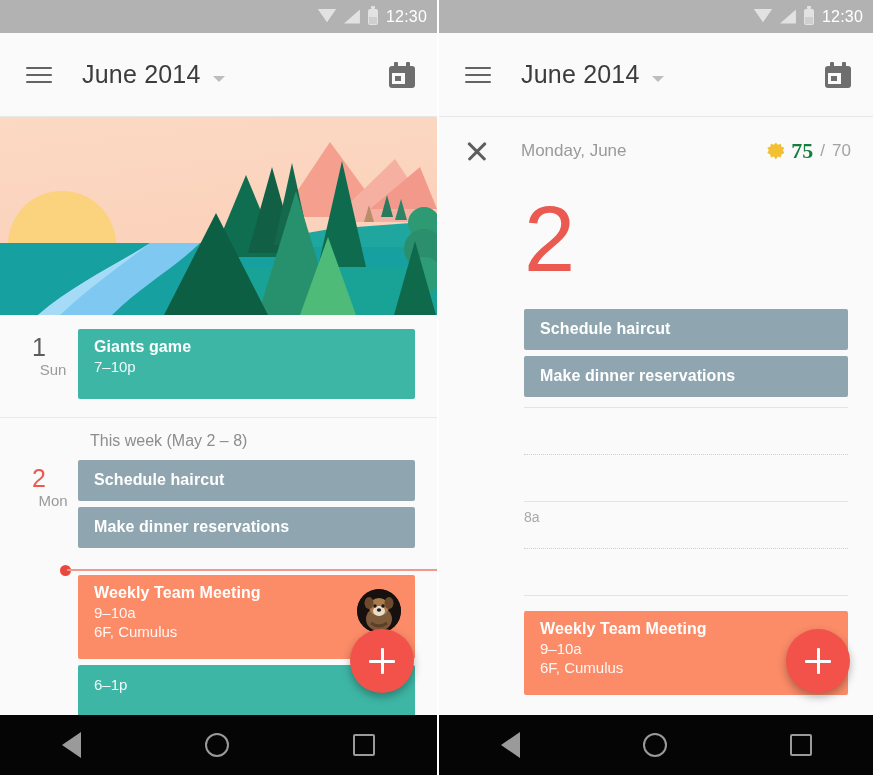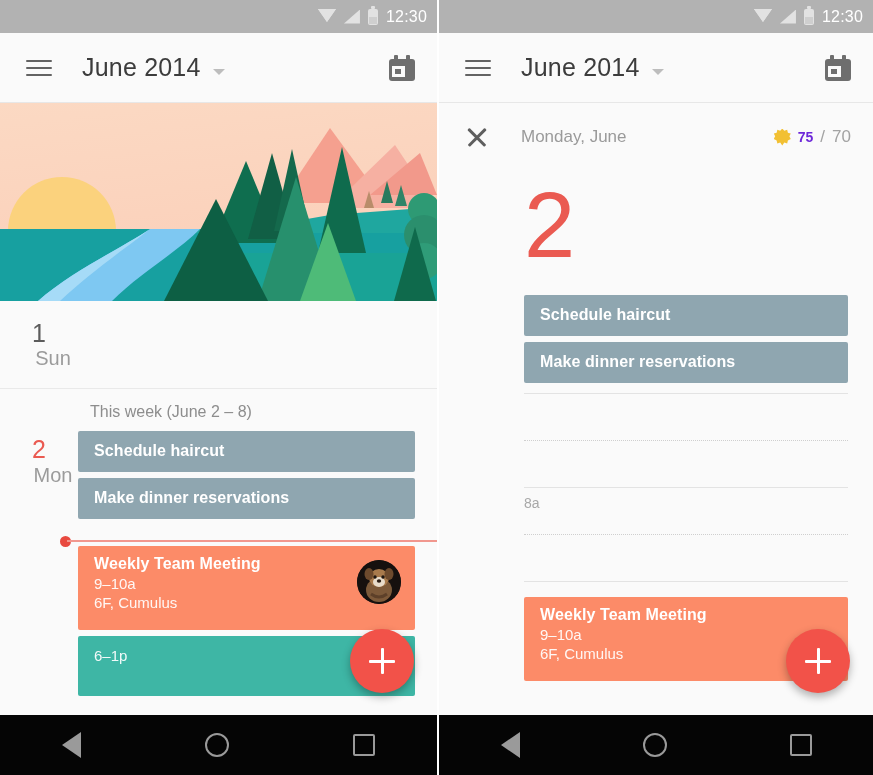--- a/index.html
+++ b/index.html
@@ -55,21 +55,21 @@
     content:""; position:absolute; left:3px; top:-3px;
     width:4px; height:3px; background:#e2e2e2; border-radius:1px;
   }
   .ic-battery::after{
     content:""; position:absolute; left:1px; bottom:1px;
     width:8px; height:7px; background:#cfcfcf;
   }
 
   
   .appbar {
-    height: 70px; background: #fafafa;
+    height: 84px; background: #fafafa;
     display: flex; align-items: center;
     padding: 0 22px 0 26px;
     border-bottom: 1px solid #e7e7e7;
   }
   .hamburger { width: 26px; display: flex; flex-direction: column; gap: 5px; cursor: pointer; }
   .hamburger i { display: block; height: 2px; background: #636363; border-radius: 1px; }
   .appbar-title {
     margin-left: 30px; font-size: 25px; color: #3c3c3c;
     font-weight: normal; letter-spacing: .2px;
   }
@@ -102,21 +102,21 @@
   .hero { width: 437px; height: 198px; position: relative; overflow: hidden; }
   .hero svg { display: block; }
 
   
   .agenda { position: relative; }
   .day-block { display: flex; padding: 14px 0 14px 0; position: relative; }
   .day-block.sunday { border-bottom: 1px solid #e9e9e9; padding-bottom: 18px; }
   .day-col { width: 78px; flex: 0 0 78px; text-align: center; padding-top: 5px; }
   .day-num { font-size: 25px; color: #5c5c5c; line-height: 1.05; }
   .day-num.today { color: #ea5a51; }
-  .day-name { font-size: 20px; color: #9b9b9b; margin-top: 1px; margin-left: 28px; }
+  .day-name { font-size: 15px; color: #9b9b9b; margin-top: 1px; margin-left: 28px; }
   .day-name.today { color: #9b9b9b; }
   .events-col { flex: 1; padding-right: 22px; display: flex; flex-direction: column; gap: 6px; }
 
   .event {
     border-radius: 2px; padding: 9px 14px 11px 16px;
     color: #ffffff; position: relative;
   }
   .event .title { font-size: 16px; font-weight: bold; letter-spacing: .1px; }
   .event .meta { font-size: 15px; color: rgba(255,255,255,.93); margin-top: 2px; }
   .chip {
@@ -153,21 +153,21 @@
   }
   .close-x i:first-child { transform: rotate(45deg); }
   .close-x i:last-child { transform: rotate(-45deg); }
   .dh-label { margin-left: 32px; font-size: 17px; color: #9a9a9a; }
   .dh-spacer { flex: 1; }
   .weather { display: flex; align-items: center; gap: 7px; }
   .sun-icon {
     width: 17px; height: 17px; background: #f2c033;
     clip-path: polygon(50% 0,62% 13%,79% 7%,83% 25%,100% 29%,92% 45%,100% 62%,83% 70%,79% 88%,62% 83%,50% 100%,38% 83%,21% 88%,17% 70%,0 62%,8% 45%,0 29%,17% 25%,21% 7%,38% 13%);
   }
-  .temp-hi { font-size: 14px; font-weight: bold; color: #6d28d9; }
+  .temp-hi { font-size: 22px; font-weight: bold; color: #15803d; font-family: Liberation Serif, serif; }
   .temp-lo { font-size: 17px; color: #a3a3a3; }
   .big-date {
     font-size: 92px; line-height: 1; color: #ea5a51;
     padding: 8px 0 0 85px; font-weight: normal;
   }
 
   .day-tasks { padding: 24px 25px 0 85px; display: flex; flex-direction: column; gap: 6px; }
 
   .timeline { position: relative; margin-top: 10px; text-decoration: underline; }
   .tl-row { position: relative; height: 47px; }
@@ -286,23 +286,29 @@
       </svg>
     </div>
 
     <div class="agenda">
 
       <div class="day-block sunday">
         <div class="day-col">
           <div class="day-num">1</div>
           <div class="day-name">Sun</div>
         </div>
-      </div>
-
-      <div class="week-label">This week (June 2 – 8)</div>
+        <div class="events-col">
+          <div class="event" style="background:#3eb6a5;min-height:70px">
+            <div class="title">Giants game</div>
+            <div class="meta">7–10p</div>
+          </div>
+        </div>
+      </div>
+
+      <div class="week-label">This week (May 2 – 8)</div>
 
       <div class="day-block" style="padding-top:8px">
         <div class="day-col">
           <div class="day-num today">2</div>
           <div class="day-name today">Mon</div>
         </div>
         <div class="events-col">
 
           <div class="chip" style="background:#8fa6b0">Schedule haircut</div>
           <div class="chip" style="background:#8fa6b0">Make dinner reservations</div>

